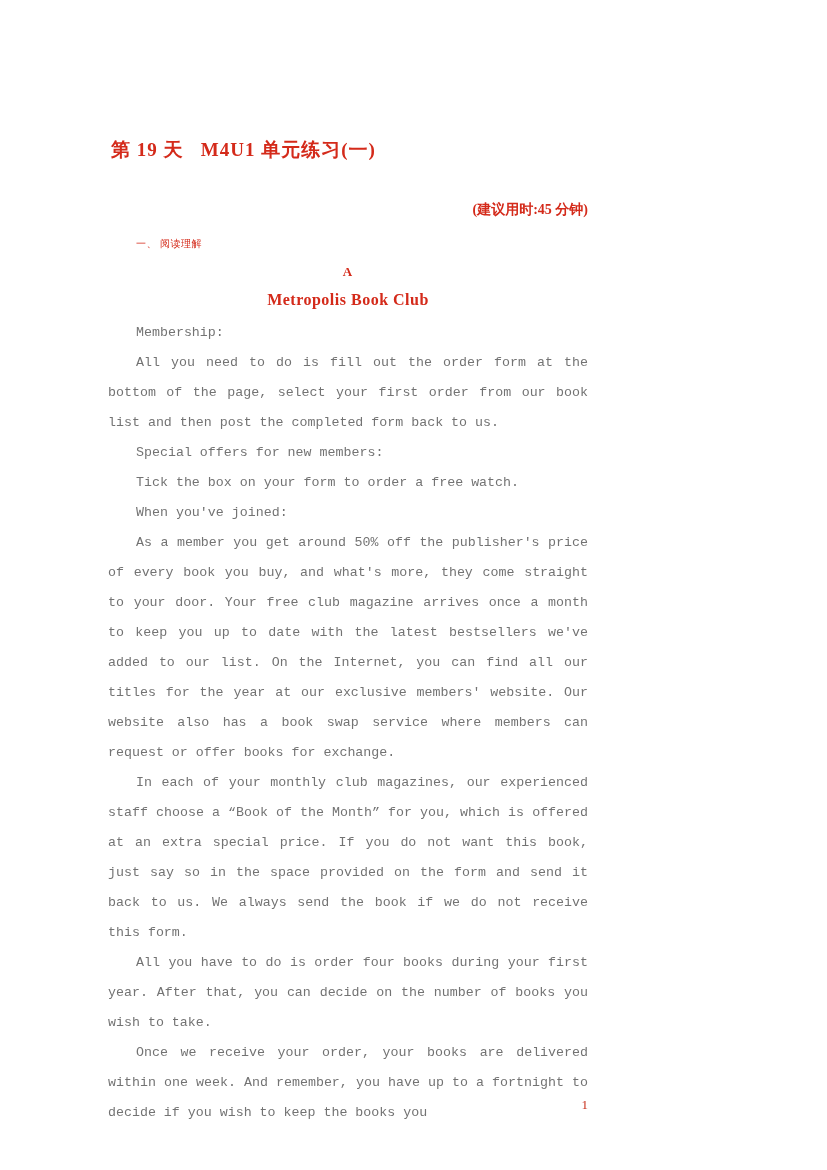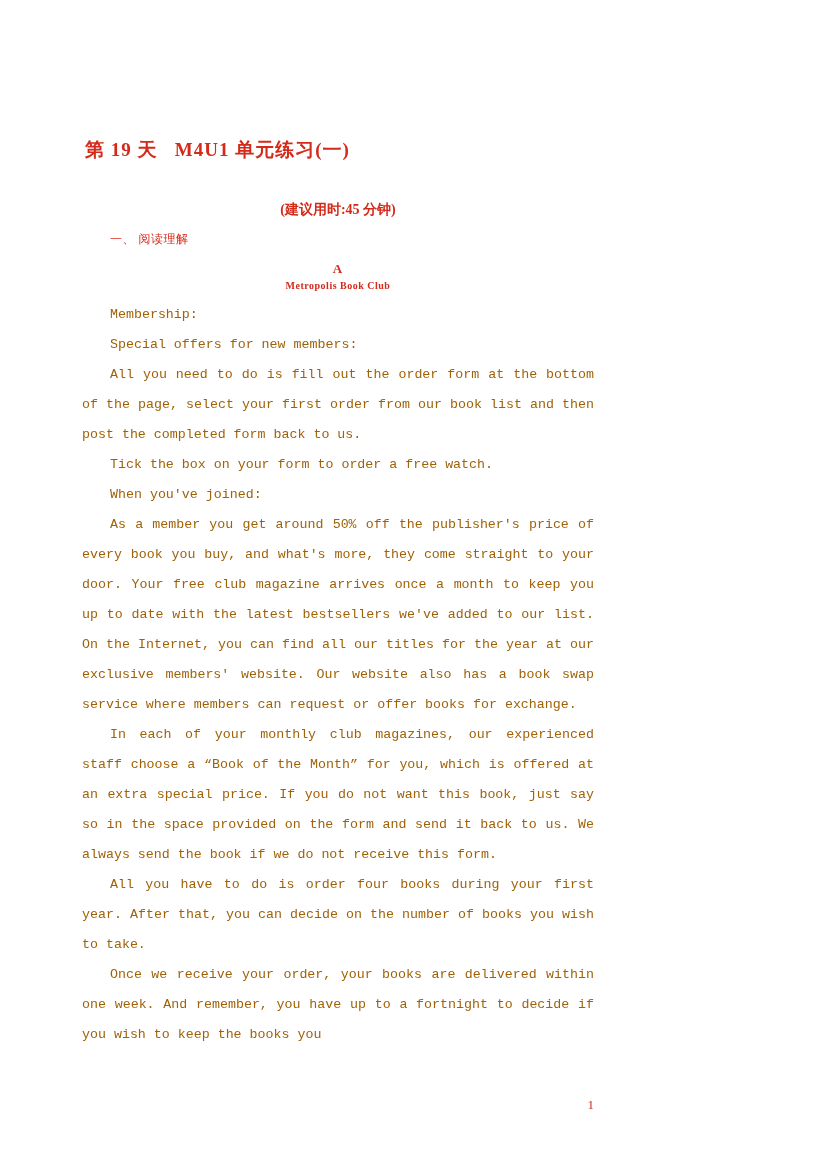--- a/index.html
+++ b/index.html
@@ -10,73 +10,73 @@
     width: 827px;
     height: 1170px;
     background: #ffffff;
     font-family: "Liberation Serif", serif;
     color: #1a1a1a;
     position: relative;
     overflow: hidden;
   }
   .page {
     position: absolute;
-    left: 6px;
+    left: 0;
     top: 0;
     width: 712px;
     height: 1170px;
     box-sizing: border-box;
-    padding: 0 124px 0 76px;
+    padding: 0 124px 0 108px;
   }
   .doc-title {
     margin-top: 137px;
     font-family: "Liberation Serif", serif;
     font-weight: bold;
     font-size: 19px;
     color: #d42a1a;
     letter-spacing: 1px;
     text-align: left;
     padding-left: 3px;
     white-space: pre;
   }
   .subtitle {
     margin-top: 38px;
     font-weight: bold;
     font-size: 14px;
     color: #d42a1a;
-    text-align: center;
+    text-align: right;
     letter-spacing: 0px;
   }
   .section-head {
-    margin-top: 12px;
-    font-size: 12px;
+    margin-top: 18px;
+    font-size: 10px;
     color: #d42a1a;
     padding-left: 28px;
     letter-spacing: 0.5px;
   }
   .center-letter {
     margin-top: 13px;
     text-align: center;
     font-weight: bold;
     font-size: 13px;
     color: #d42a1a;
     letter-spacing: 1px;
   }
   .center-head {
-    margin-top: 3px;
+    margin-top: 11px;
     text-align: center;
     font-weight: bold;
-    font-size: 10px;
+    font-size: 16px;
     color: #d42a1a;
     letter-spacing: 0.5px;
   }
   .para {
     font-family: "Liberation Mono", monospace;
     font-size: 13.3px;
-    color: #a16207;
+    color: #737373;
     line-height: 30px;
     text-align: justify;
     text-justify: inter-word;
     margin: 0;
     letter-spacing: 0px;
     word-spacing: 0px;
   }
   .para.first {
     margin-top: 9px;
   }
@@ -108,22 +108,22 @@
   <div class="subtitle">(建议用时:45 分钟)</div>
 
   <div class="section-head">一、 阅读理解</div>
 
   <div class="center-letter">A</div>
 
   <div class="center-head">Metropolis Book Club</div>
 
   <div class="body-text">
     <p class="para first indent">Membership:</p>
+    <p class="para indent">All you need to do is fill out  the order form at the bottom of the page, select your first order from our book list and then post the completed form back to us.</p>
     <p class="para indent">Special offers for new members:</p>
-    <p class="para indent">All you need to do is fill out  the order form at the bottom of the page, select your first order from our book list and then post the completed form back to us.</p>
     <p class="para indent">Tick the box on your form to order a free watch.</p>
     <p class="para indent">When you've joined:</p>
     <p class="para indent">As a member you get around 50% off the publisher's price of every book you buy, and what's more, they come straight to your door. Your free club magazine arrives once a month to keep you up to date with the latest bestsellers  we've added to our list. On the Internet, you can find all our titles for the year at our exclusive members' website. Our website also has a book swap service where members can request or offer books for exchange.</p>
     <p class="para indent">In each of your monthly club magazines, our experienced staff choose a “Book of the Month” for you, which is offered at an extra special  price. If you do not want this book, just say so in the space provided on the form and send it back to us. We always send the book if we do not receive this form.</p>
     <p class="para indent">All you have to do is order four books during your first year. After that, you can decide on the number of books you wish to take.</p>
     <p class="para indent">Once we receive your order, your books are delivered within one week. And remember, you have up to a fortnight to decide if you wish to keep the books you</p>
   </div>
 
   <div class="page-num">1</div>
 

